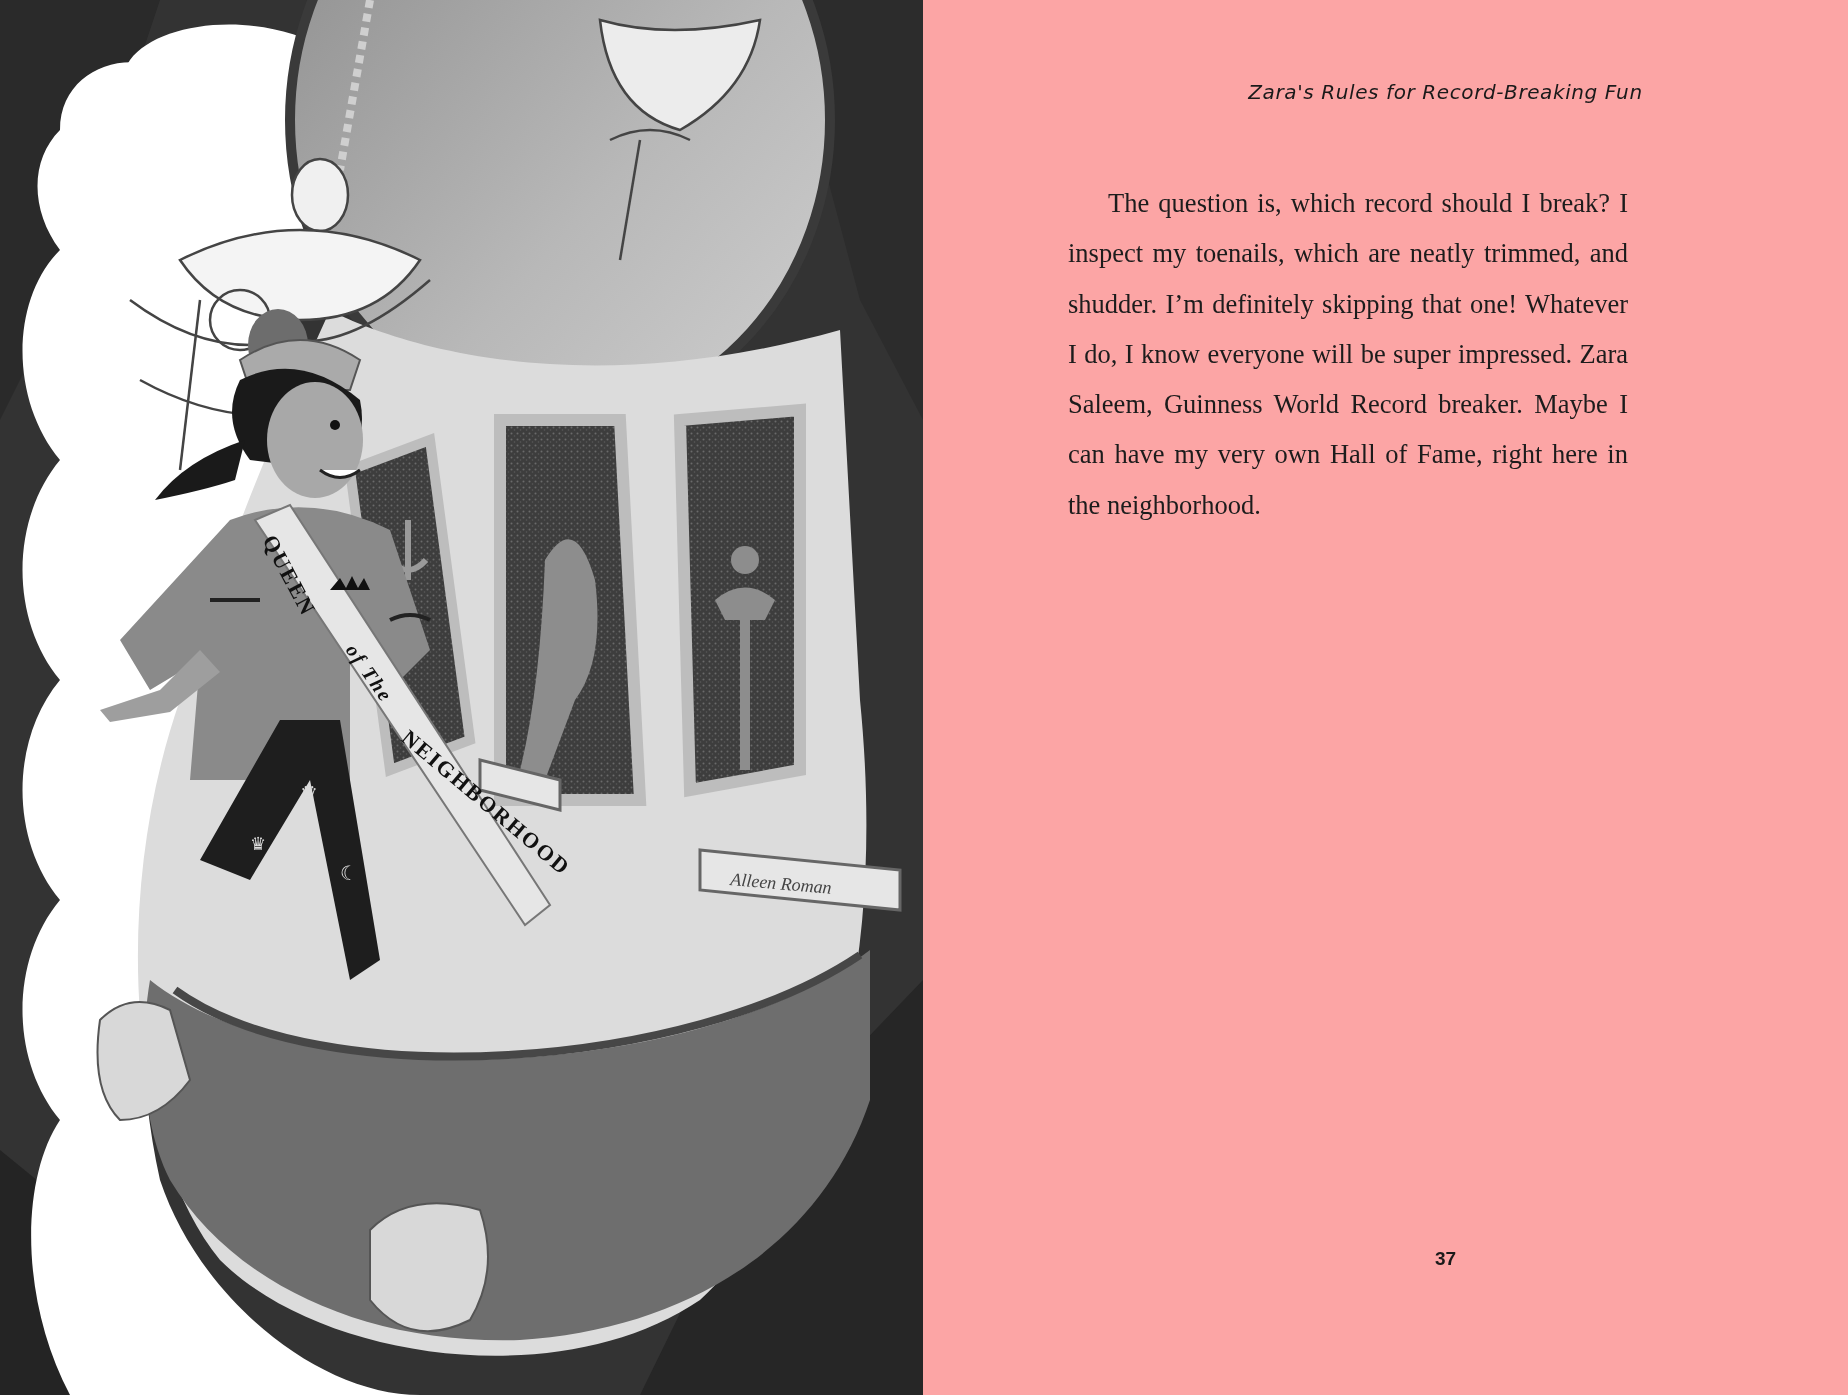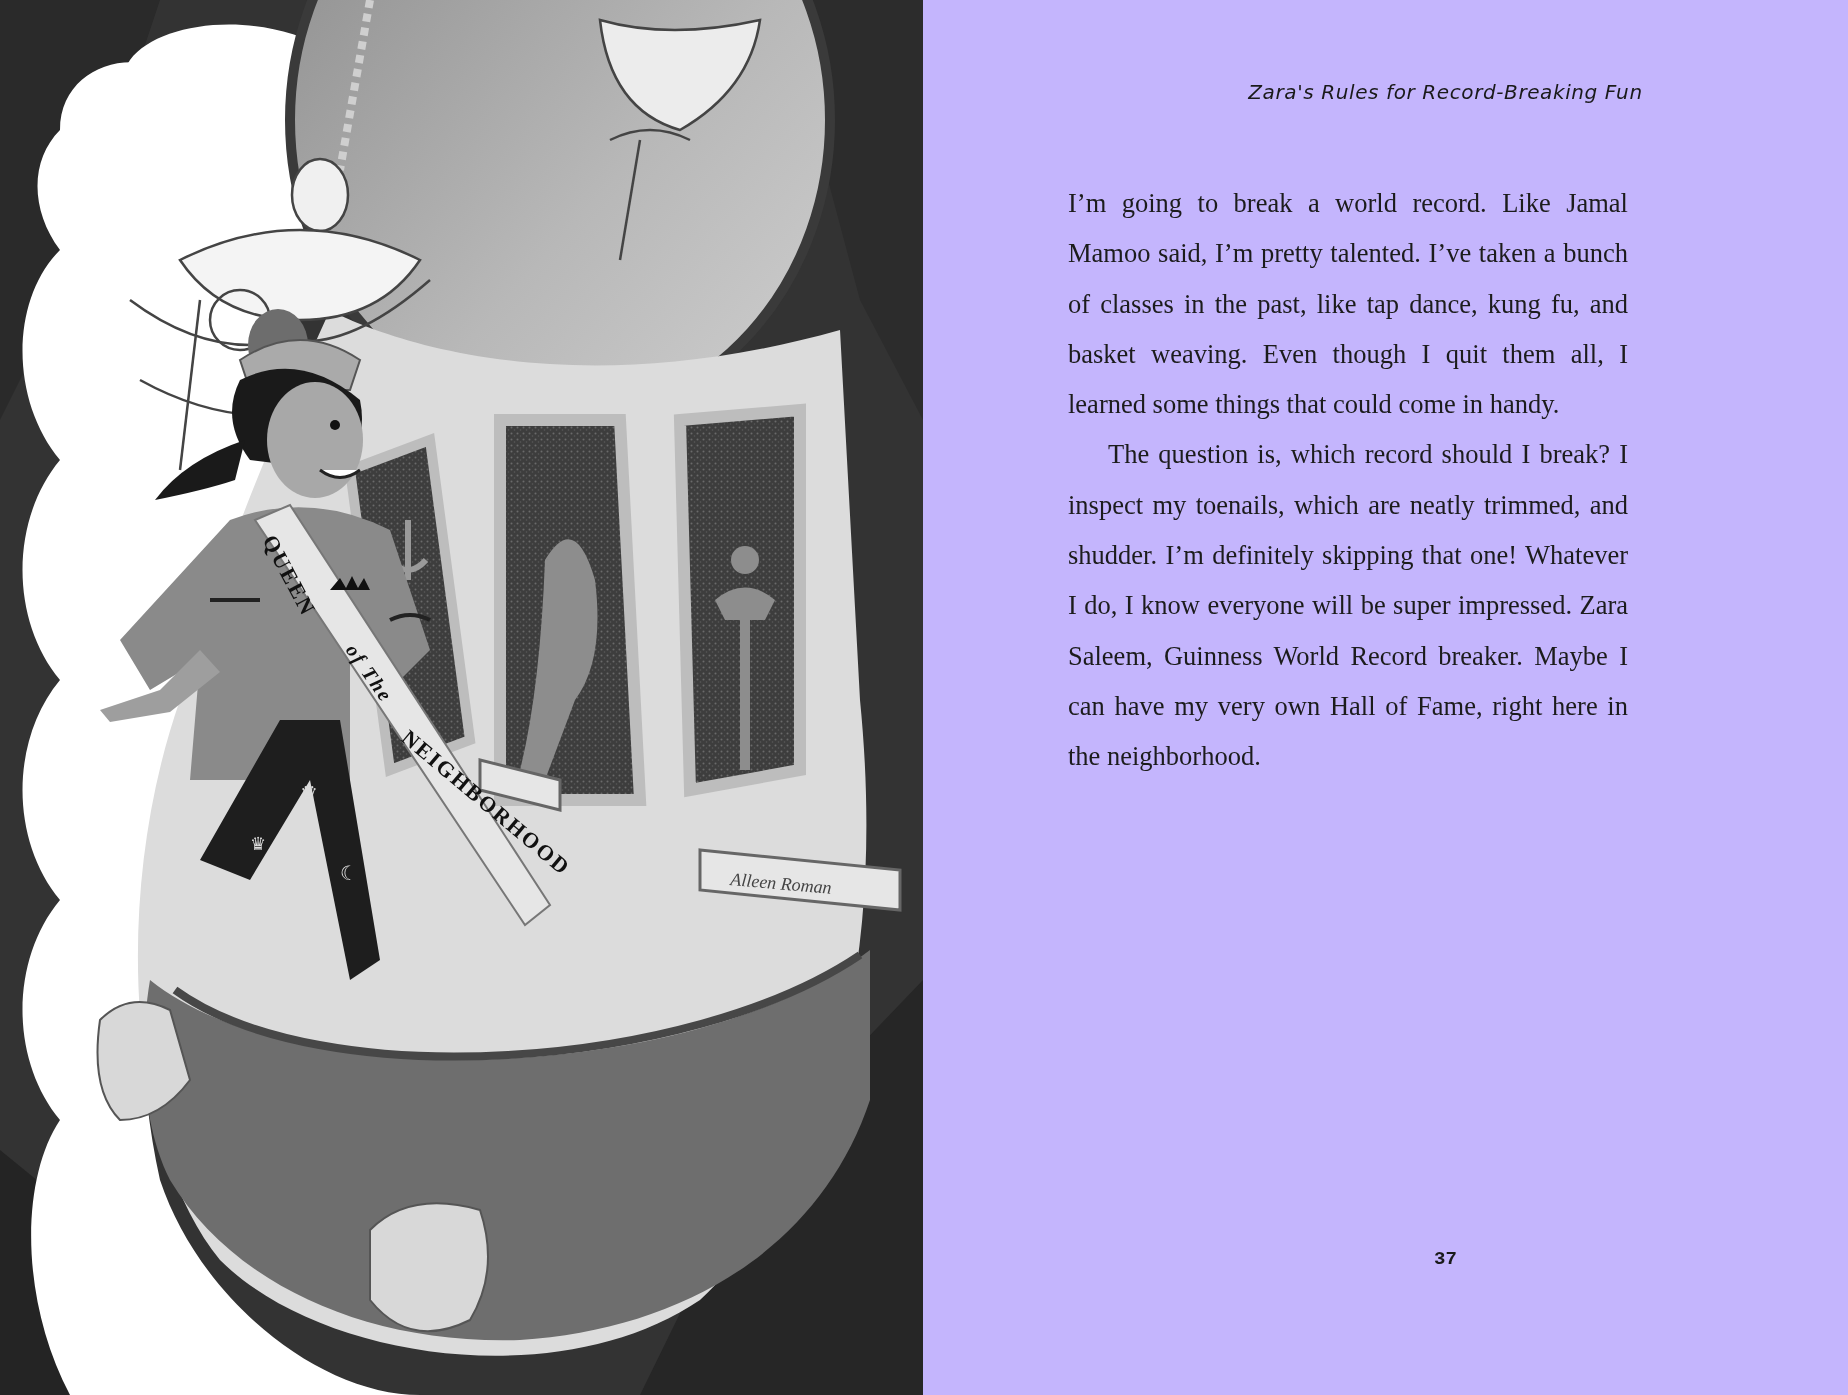--- a/index.html
+++ b/index.html
@@ -14,39 +14,39 @@
       overflow: hidden; background: #3a3a3a;
     }
     .illustration svg { display: block; width: 923px; height: 1395px; }
     .sash-text {
       font-family: "Liberation Serif", "DejaVu Serif", serif;
       font-weight: bold; letter-spacing: 2px;
     }
     
     .text-page {
       position: absolute; left: 923px; top: 0; width: 925px; height: 1395px;
-      background: #c4b5fd;
+      background: #fca5a5;
     }
     .running-header {
       position: absolute; top: 80px; left: 0; width: 925px; text-align: center;
       padding-left: 120px; box-sizing: border-box;
       font-family: "DejaVu Sans", sans-serif; font-size: 20px;
       letter-spacing: 0.6px; color: #1a1a1a; font-style: italic;
     }
     .body-text {
       position: absolute; left: 145px; top: 178px; width: 560px;
       font-size: 26.5px; line-height: 50.3px; color: #1c1c1c;
       text-align: justify; hyphens: manual;
     }
     .body-text p { margin: 0; }
     .body-text p.indent { text-indent: 40px; }
     .page-number {
       position: absolute; top: 1248px; left: 0; width: 925px; text-align: center;
       padding-left: 120px; box-sizing: border-box;
-      font-family: Liberation Mono, monospace; font-size: 19px; font-weight: bold;
+      font-family: Liberation Sans, sans-serif; font-size: 19px; font-weight: bold;
       color: #1a1a1a;
     }
   </style>
 </head>
 <body>
 
 <div class="illustration">
   <svg viewBox="0 0 923 1395" xmlns="http://www.w3.org/2000/svg">
     <defs>
       <pattern id="speckle" width="6" height="6" patternUnits="userSpaceOnUse">
@@ -152,18 +152,17 @@
       <path d="M100 1020 q30 -30 70 -10 l20 70 q-30 40 -70 40 q-30 -30 -20 -100 Z" fill="#d8d8d8" stroke="#555" stroke-width="2"></path>
       <path d="M370 1230 q40 -40 110 -20 q20 60 -10 110 q-60 30 -100 -20 Z" fill="#d8d8d8" stroke="#555" stroke-width="2"></path>
     </g>
   </svg>
 </div>
 
 <div class="text-page">
   <div class="running-header">Zara's Rules for Record-Breaking Fun</div>
 
   <div class="body-text">
-    <p>I’m going to break a world record. Like Jamal Mamoo said, I’m pretty talented. I’ve taken a bunch of classes in the past, like tap dance, kung fu, and basket weaving. Even though I quit them all, I learned some things that could come in handy.</p>
     <p class="indent">The question is, which record should I break? I inspect my toenails, which are neatly trimmed, and shudder. I’m definitely skipping that one! Whatever I do, I know every­one will be super impressed. Zara Saleem, Guinness World Record breaker. Maybe I can have my very own Hall of Fame, right here in the neighborhood.</p>
   </div>
 
   <div class="page-number">37</div>
 </div>
 
 </body></html>

